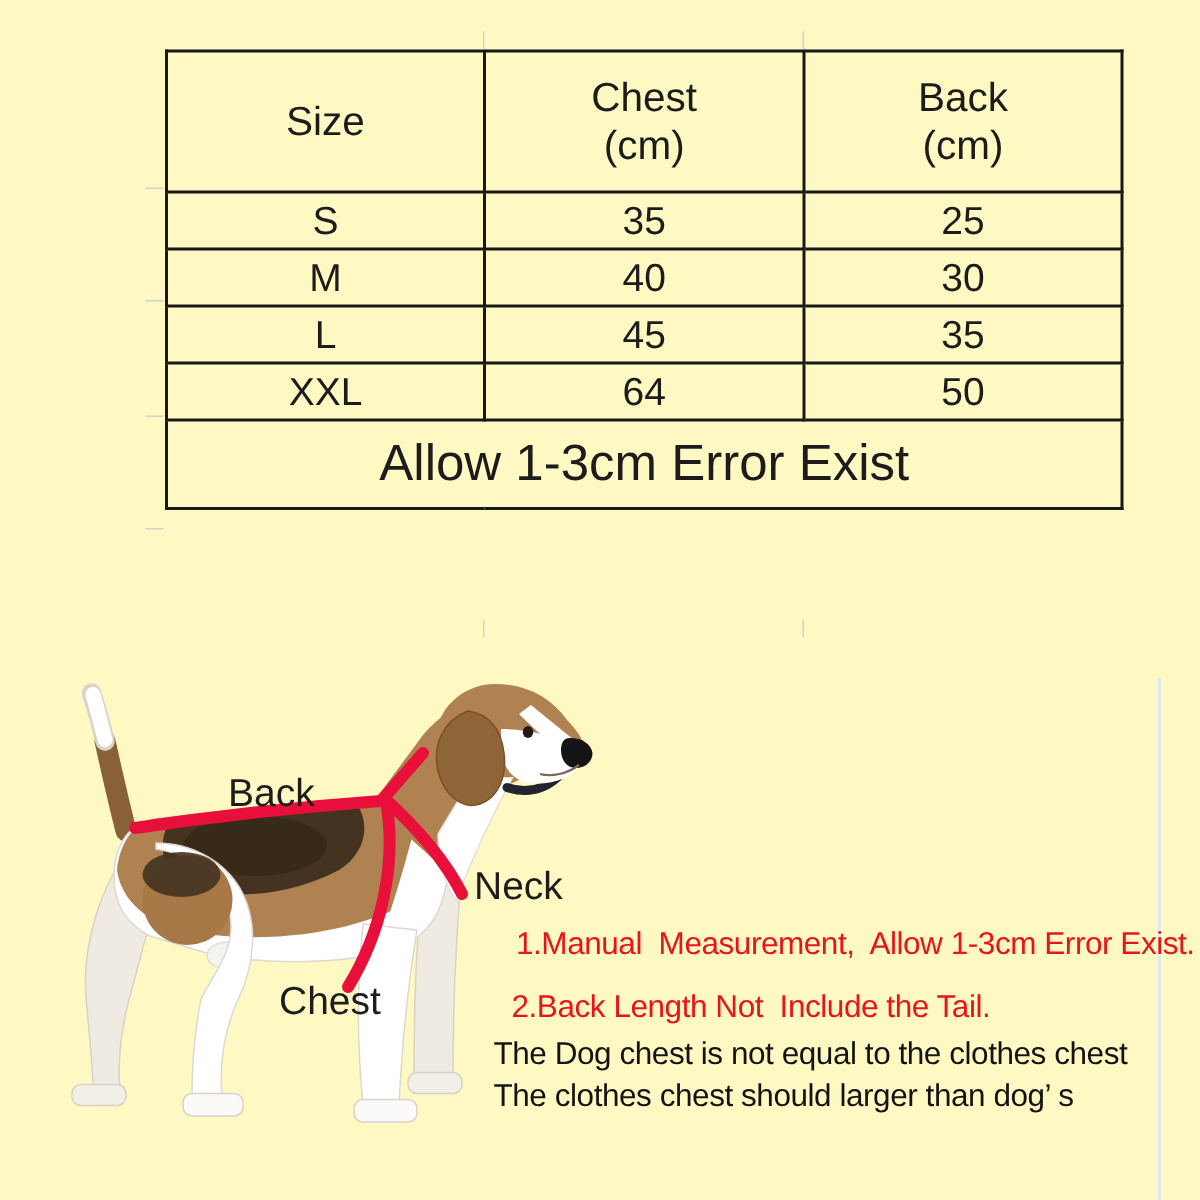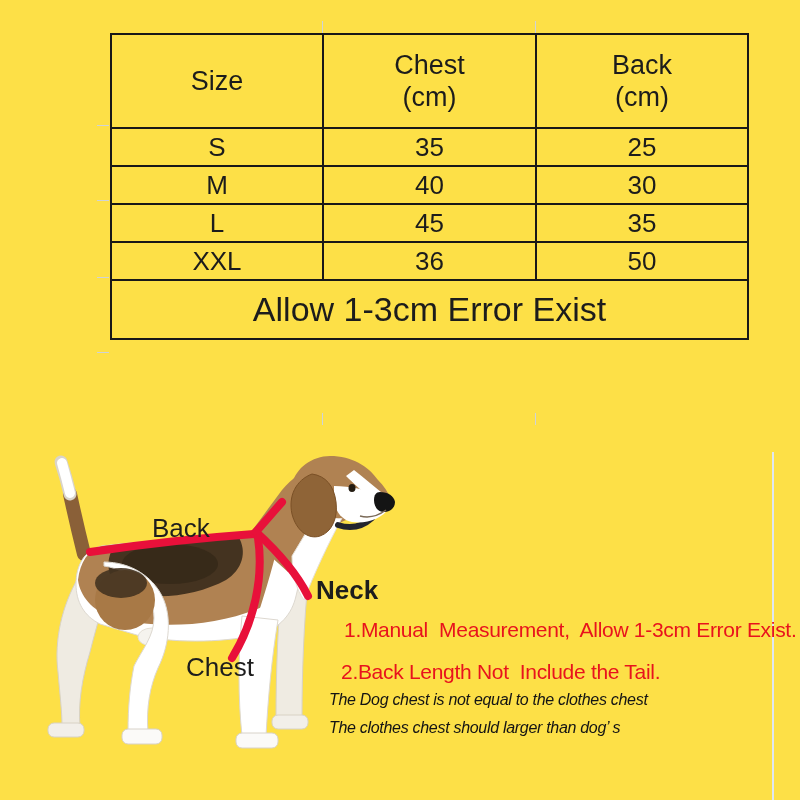--- a/index.html
+++ b/index.html
@@ -1,17 +1,17 @@
 <!DOCTYPE html>
 <html><head>
 <meta charset="utf-8">
 <style>
   html,body{margin:0;padding:0;background:#ffffff;}
   body{width:800px;height:800px;font-family:"Liberation Sans",sans-serif;}
-  .canvas{position:relative;width:800px;height:800px;background:#fde047;overflow:hidden;}
+  .canvas{position:relative;width:800px;height:800px;background:#fef9c3;overflow:hidden;}
 
   
   .size-table{
     position:absolute;left:110px;top:33px;
     border-collapse:collapse;table-layout:fixed;
     color:#1c1c1c;
   }
   .size-table col.c1{width:212px;}
   .size-table col.c2{width:213px;}
   .size-table col.c3{width:212px;}
@@ -28,27 +28,27 @@
   
   .grid-stub{position:absolute;background:#cfd3d8;}
   .v-stub{width:1px;height:12px;}
   .h-stub{height:1px;width:12px;}
   .faint-col-line{position:absolute;left:772px;top:452px;width:2px;height:348px;background:#dfe7f1;}
 
   
   .dog-svg{position:absolute;left:20px;top:430px;width:400px;height:330px;}
   .diagram-label{position:absolute;color:#1d1d1d;font-size:26px;line-height:1.1;}
   #back-label{left:152px;top:514px;}
-  #neck-label{left:316px;top:576px;font-weight:bold;}
+  #neck-label{left:316px;top:576px;}
   #chest-label{left:186px;top:653px;}
 
   
   .note{position:absolute;white-space:pre;letter-spacing:-0.3px;}
   .note.red{color:#e8131d;font-size:21px;}
-  .note.dark{color:#141414;font-size:16px;font-style:italic;}
+  .note.dark{color:#141414;font-size:21px;}
   #note1{left:344px;top:618px;}
   #note2{left:341px;top:660px;}
   #note3{left:329px;top:691px;}
   #note4{left:329px;top:719px;}
 </style>
 </head>
 <body>
 
 <div class="canvas">
 
@@ -84,21 +84,21 @@
         <td>40</td>
         <td>30</td>
       </tr>
       <tr>
         <td>L</td>
         <td>45</td>
         <td>35</td>
       </tr>
       <tr>
         <td>XXL</td>
-        <td>36</td>
+        <td>64</td>
         <td>50</td>
       </tr>
       <tr>
         <td class="footer-cell" colspan="3">Allow 1-3cm Error Exist</td>
       </tr>
     </tbody>
   </table>
 
   <div class="grid-stub v-stub" style="left:322px;top:21px;"></div>
   <div class="grid-stub v-stub" style="left:535px;top:21px;"></div>

